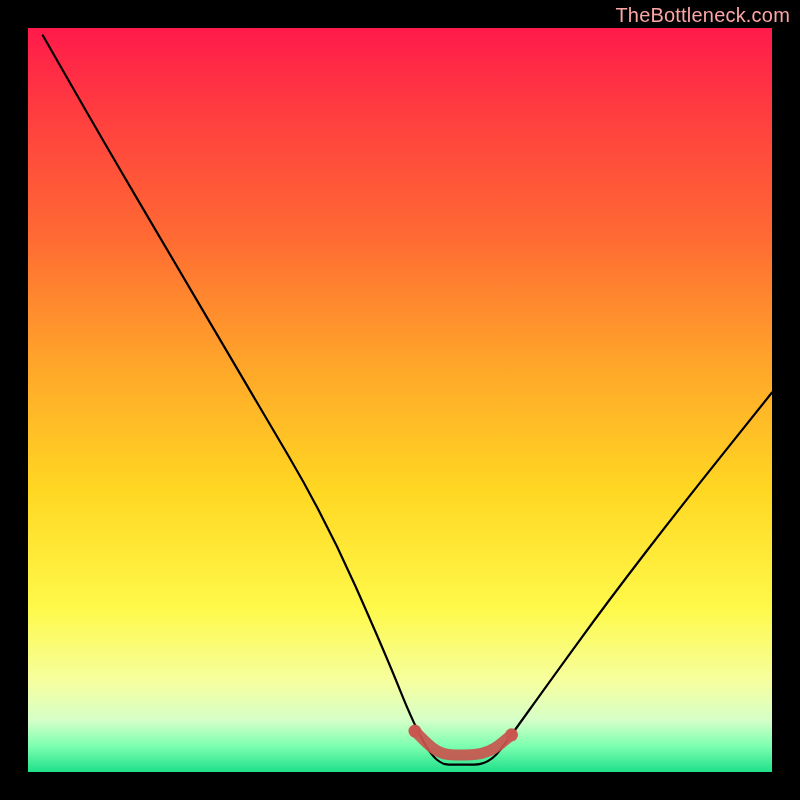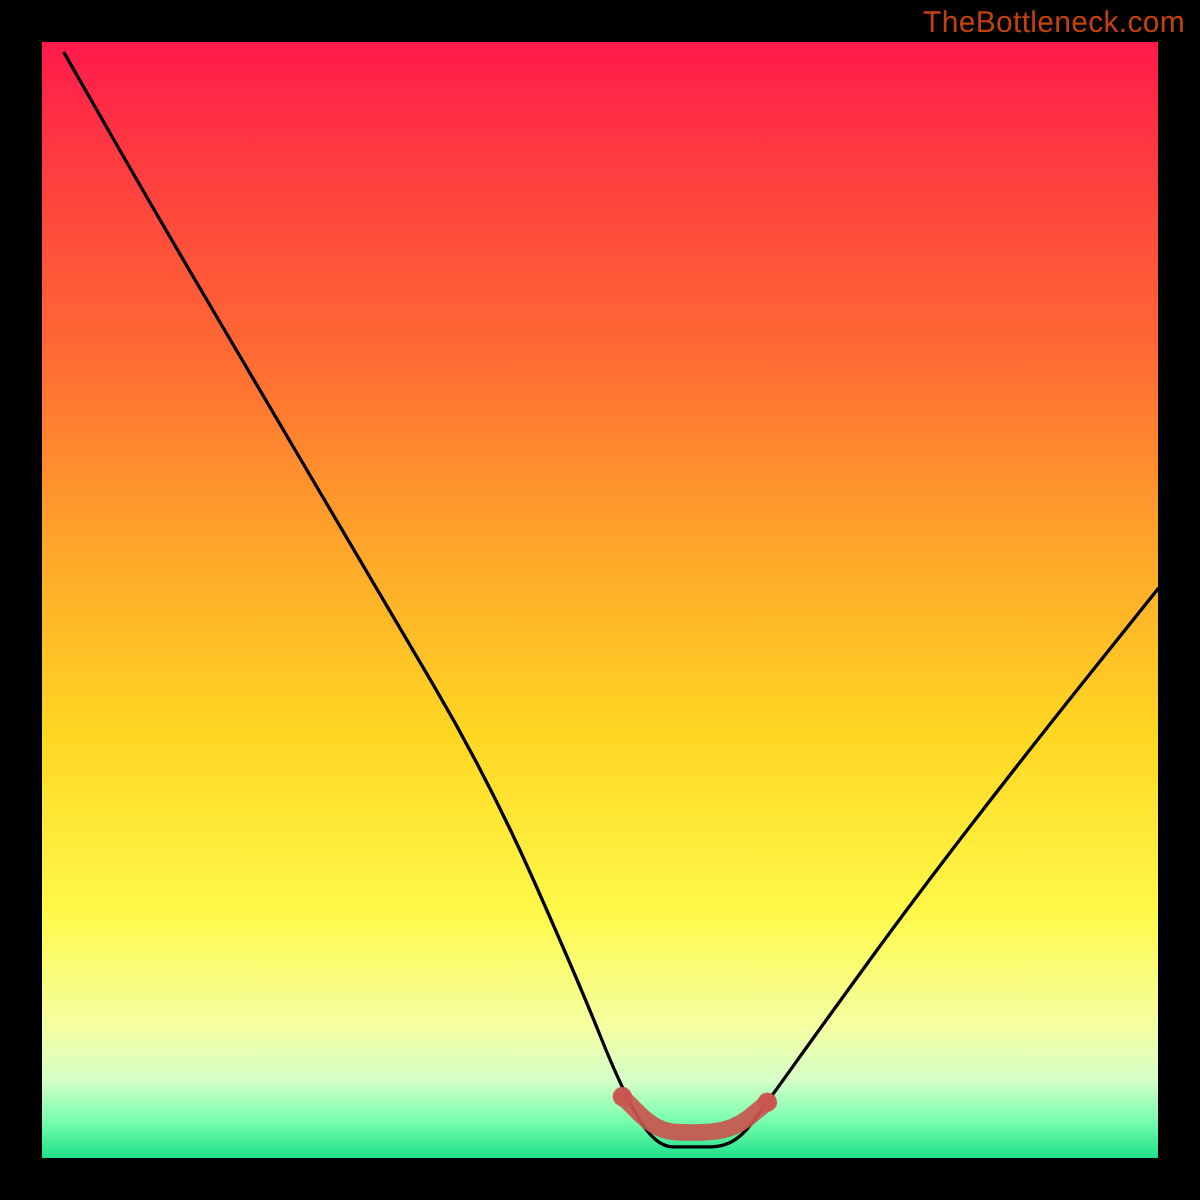--- a/index.html
+++ b/index.html
@@ -30,21 +30,21 @@
     position: absolute;
     left: 0;
     top: 0;
     width: 100%;
     height: 100%;
   }
   .watermark {
     position: absolute;
     top: 4px;
     right: 10px;
-    color: #c2410c;
+    color: #fca5a5;
     font-size: 20px;
     font-weight: 500;
     letter-spacing: 0.2px;
     user-select: none;
   }
 </style>
 </head>
 <body>
 
 <div class="watermark">TheBottleneck.com</div>

